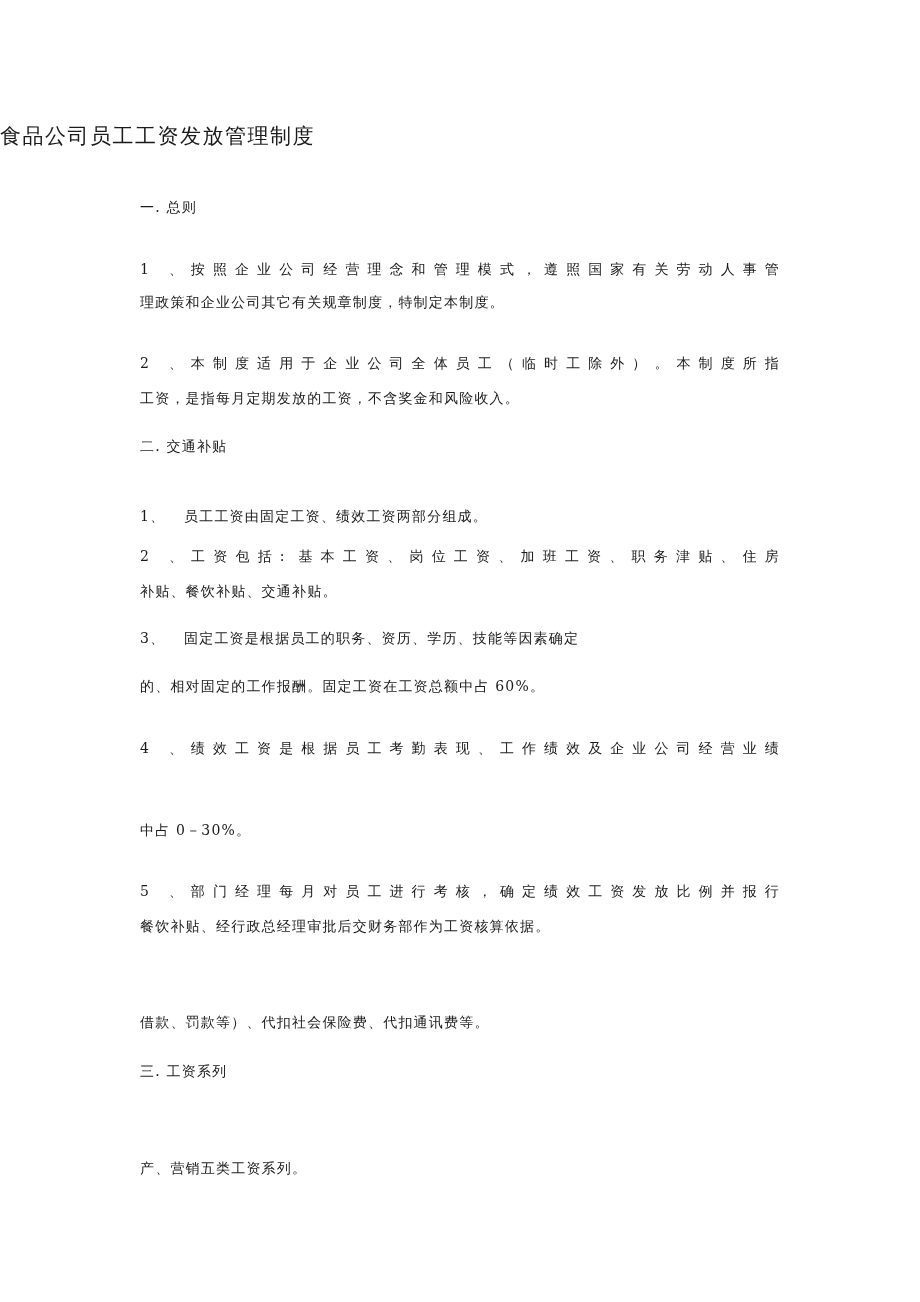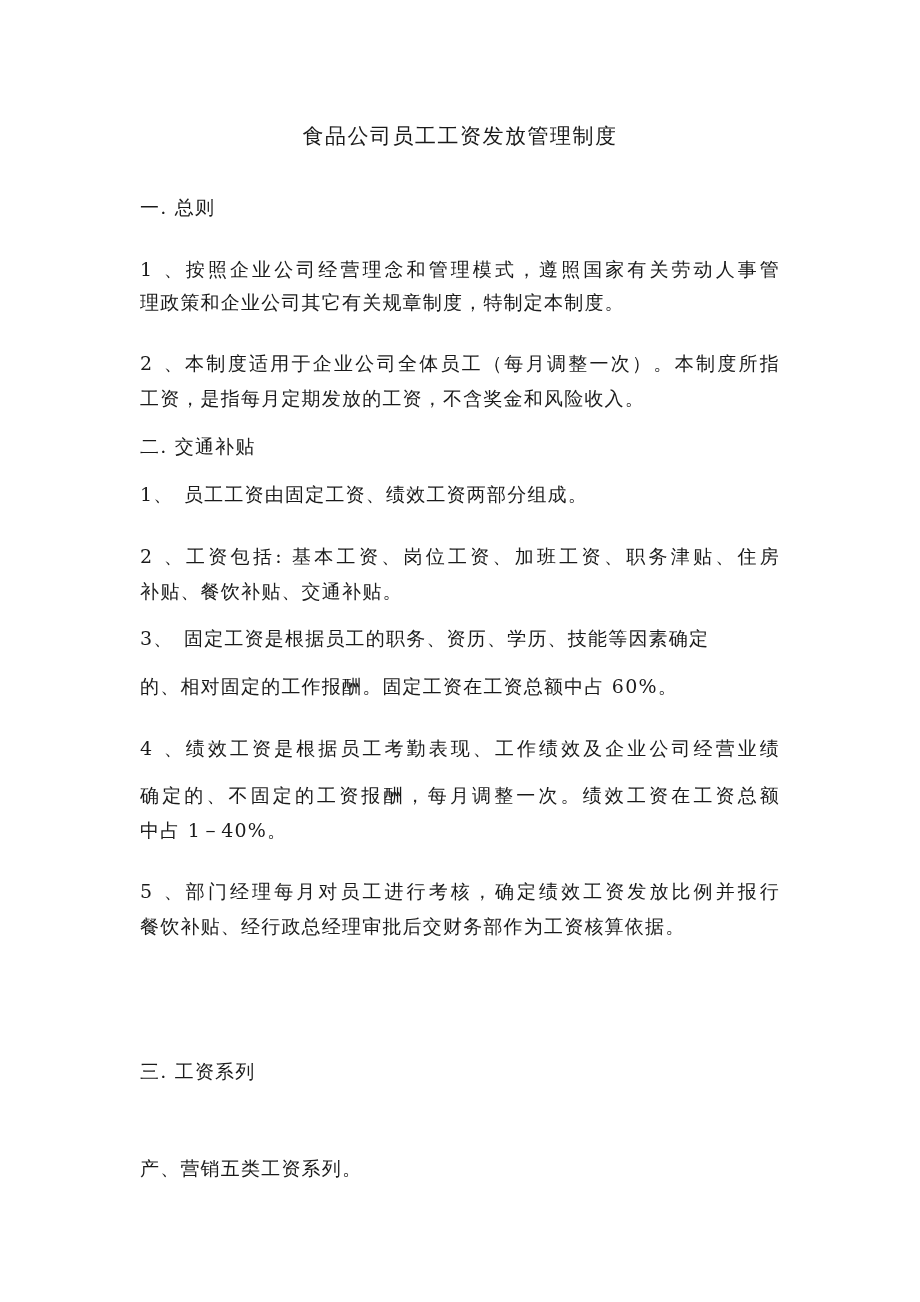--- a/index.html
+++ b/index.html
@@ -1,53 +1,53 @@
 <!DOCTYPE html>
 <html><head>
 <meta charset="utf-8">
 <style>
   html, body { margin: 0; padding: 0; background: #ffffff; }
   body { width: 920px; height: 1302px; position: relative; overflow: hidden;
          font-family: "DejaVu Serif", "Liberation Serif", serif; color: #1a1a1a; }
   .page { position: absolute; left: 0; top: 0; width: 920px; height: 1302px; }
-  .title { position: absolute; left: 0; width: 920px; top: 120px; text-align: center;
+  .title { position: absolute; left: 0; width: 920px; top: 120px; 
            font-size: 21px; letter-spacing: 1.5px; line-height: 32px; }
-  .line { position: absolute; left: 140px; width: 640px; font-size: 19px;
+  .line { position: absolute; left: 140px; width: 640px; font-size: 14px;
           line-height: 30px; white-space: nowrap; letter-spacing: 1.2px; }
   .num { display: inline-block; width: 44px; }
   .justify { text-align-last: justify; text-align: justify; margin-top: 13px; }
 </style>
 </head>
 <body>
 
 <div class="page">
   <div class="title">食品公司员工工资发放管理制度</div>
 
   <div class="line" style="top:192px">一. 总则</div>
 
   <div class="line justify" style="top:241px"><span class="num">1、</span><span>按照企业公司经营理念和管理模式，遵照国家有关劳动人事管</span></div>
   <div class="line" style="top:287px">理政策和企业公司其它有关规章制度，特制定本制度。</div>
 
-  <div class="line justify" style="top:335px"><span class="num">2、</span><span>本制度适用于企业公司全体员工（每月调整一次）。本制度所指</span></div>
+  <div class="line justify" style="top:335px"><span class="num">2、</span><span>本制度适用于企业公司全体员工（临时工除外）。本制度所指</span></div>
   <div class="line" style="top:383px">工资，是指每月定期发放的工资，不含奖金和风险收入。</div>
 
   <div class="line" style="top:431px">二. 交通补贴</div>
 
-  <div class="line" style="top:479px"><span class="num">1、</span><span>员工工资由固定工资、绩效工资两部分组成。</span></div>
+  <div class="line" style="top:501px"><span class="num">1、</span><span>员工工资由固定工资、绩效工资两部分组成。</span></div>
 
   <div class="line justify" style="top:528px"><span class="num">2、</span><span>工资包括: 基本工资、岗位工资、加班工资、职务津贴、住房</span></div>
   <div class="line" style="top:576px">补贴、餐饮补贴、交通补贴。</div>
 
   <div class="line" style="top:623px"><span class="num">3、</span><span>固定工资是根据员工的职务、资历、学历、技能等因素确定</span></div>
   <div class="line" style="top:671px">的、相对固定的工作报酬。固定工资在工资总额中占 60%。</div>
 
   <div class="line justify" style="top:720px"><span class="num">4、</span><span>绩效工资是根据员工考勤表现、工作绩效及企业公司经营业绩</span></div>
-  <div class="line justify" style="top:767px">确定的、不固定的工资报酬，每月调整一次。绩效工资在工资总额</div>
-  <div class="line" style="top:815px">中占 1－40%。</div>
+  <div class="line" style="top:815px">中占 0－30%。</div>
 
   <div class="line justify" style="top:863px"><span class="num">5、</span><span>部门经理每月对员工进行考核，确定绩效工资发放比例并报行</span></div>
   <div class="line" style="top:911px">餐饮补贴、经行政总经理审批后交财务部作为工资核算依据。</div>
 
+  <div class="line" style="top:1007px">借款、罚款等）、代扣社会保险费、代扣通讯费等。</div>
 
   <div class="line" style="top:1056px">三. 工资系列</div>
 
   <div class="line" style="top:1153px">产、营销五类工资系列。</div>
 </div>
 
 </body></html>

